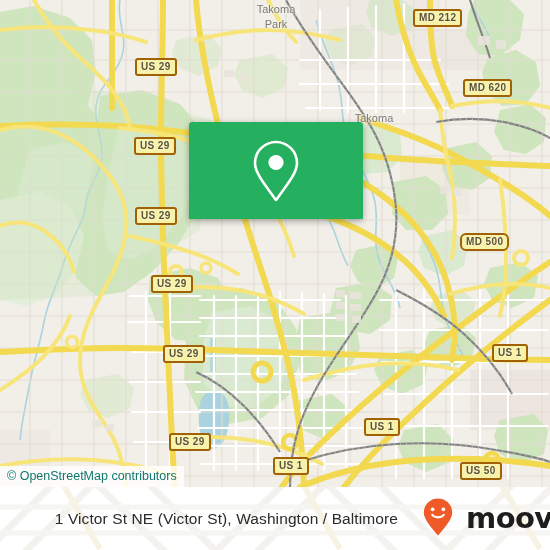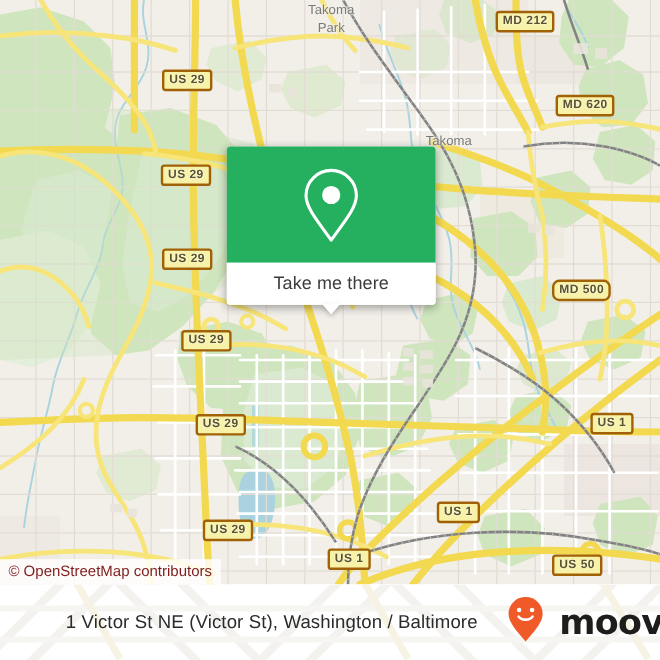--- a/index.html
+++ b/index.html
@@ -75,21 +75,21 @@
     border-left:8px solid transparent;
     border-right:8px solid transparent;
     border-top:9px solid #fff;
     filter:drop-shadow(0 2px 2px rgba(0,0,0,.2));
   }
 
   
   #attrib{
     position:absolute;left:0;top:466px;
     background:rgba(255,255,255,.82);
-    color:#7f1d1d;
+    color:#0f766e;
     font-size:12.5px;
     line-height:21px;
     padding:0 7px 0 7px;
     white-space:nowrap;
   }
 
   
   #footer{
     position:absolute;left:0;top:487px;width:550px;height:63px;
     background:#fff;overflow:hidden;
@@ -378,24 +378,20 @@
 
     <div id="card">
       <div id="card-top">
         <span>
           <svg width="52" height="64" viewBox="0 0 52 64" aria-hidden="true">
             <path d="M26 3 C14.4 3 5 12.4 5 24 C5 33 12 42 26 61 C40 42 47 33 47 24 C47 12.4 37.6 3 26 3 Z" fill="none" stroke="#ffffff" stroke-width="2.6" stroke-linejoin="round"></path>
             <circle cx="26" cy="23.5" r="7.6" fill="#ffffff"></circle>
           </svg>
         </span>
       </div>
-      <div id="card-bottom">
-        <span class="label">Take me there</span>
-        <span id="card-pointer"></span>
-      </div>
     </div>
 
     <div id="attrib">© OpenStreetMap contributors</div>
   </div>
 
   <div id="footer">
     <svg id="footer-watermark" width="550" height="63" viewBox="0 0 550 63">
       <rect width="550" height="63" fill="#ffffff"></rect>
       <g fill="none" stroke="#f3f2ef" stroke-width="7">
         <path d="M-20 70 L60 -10"></path>

